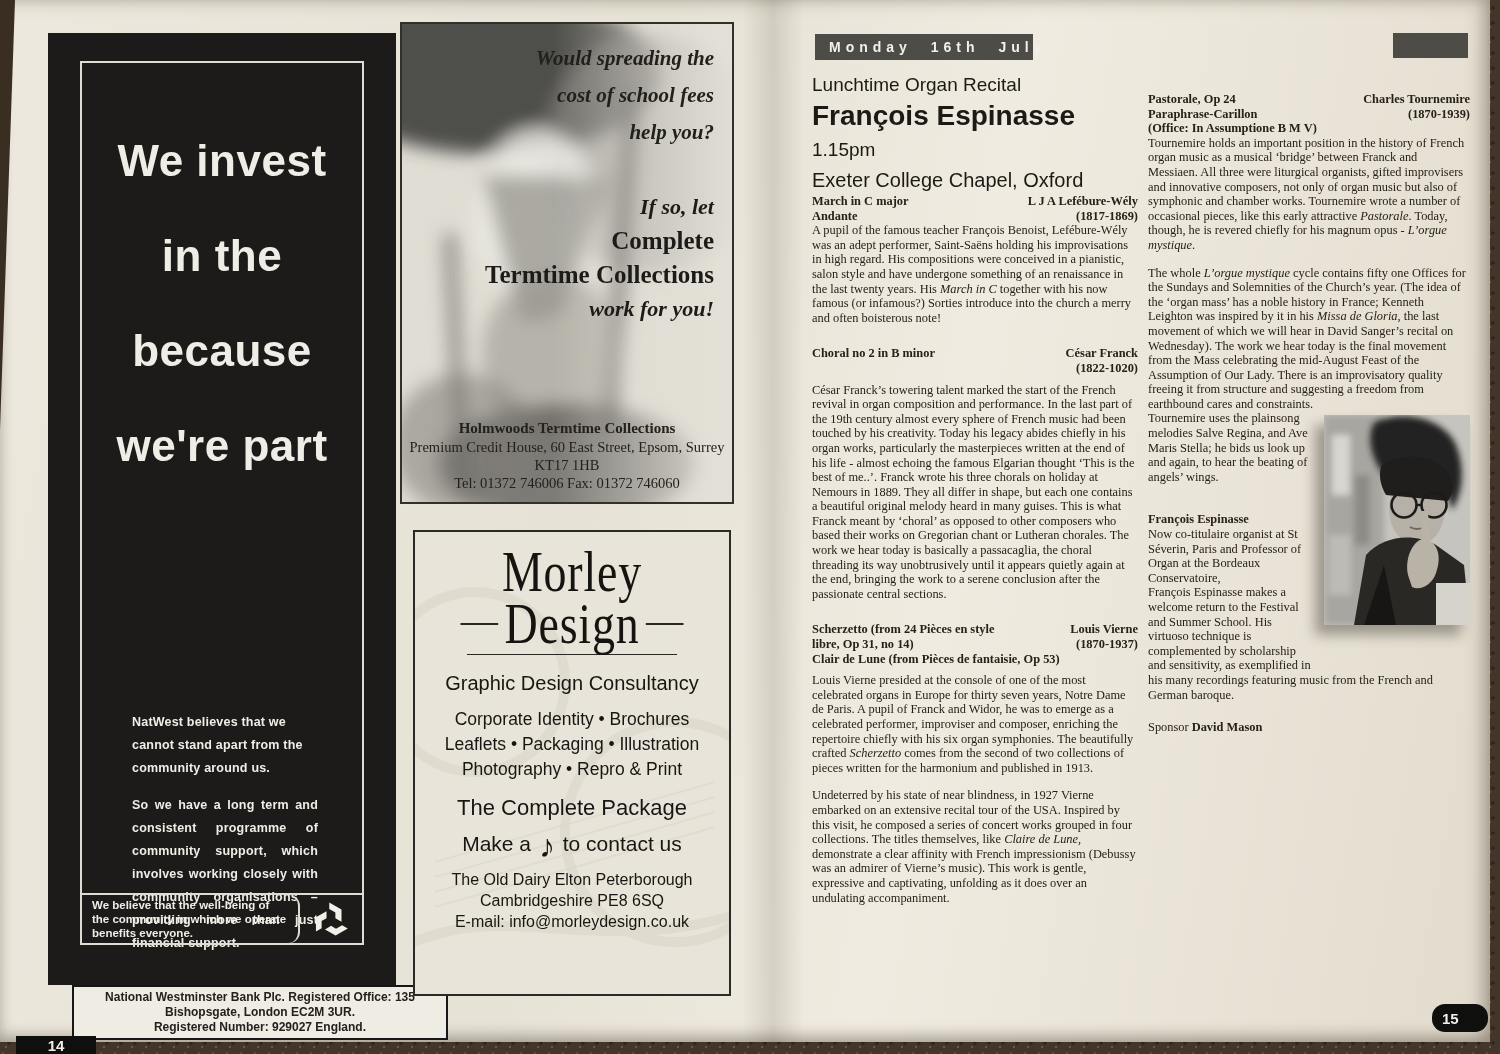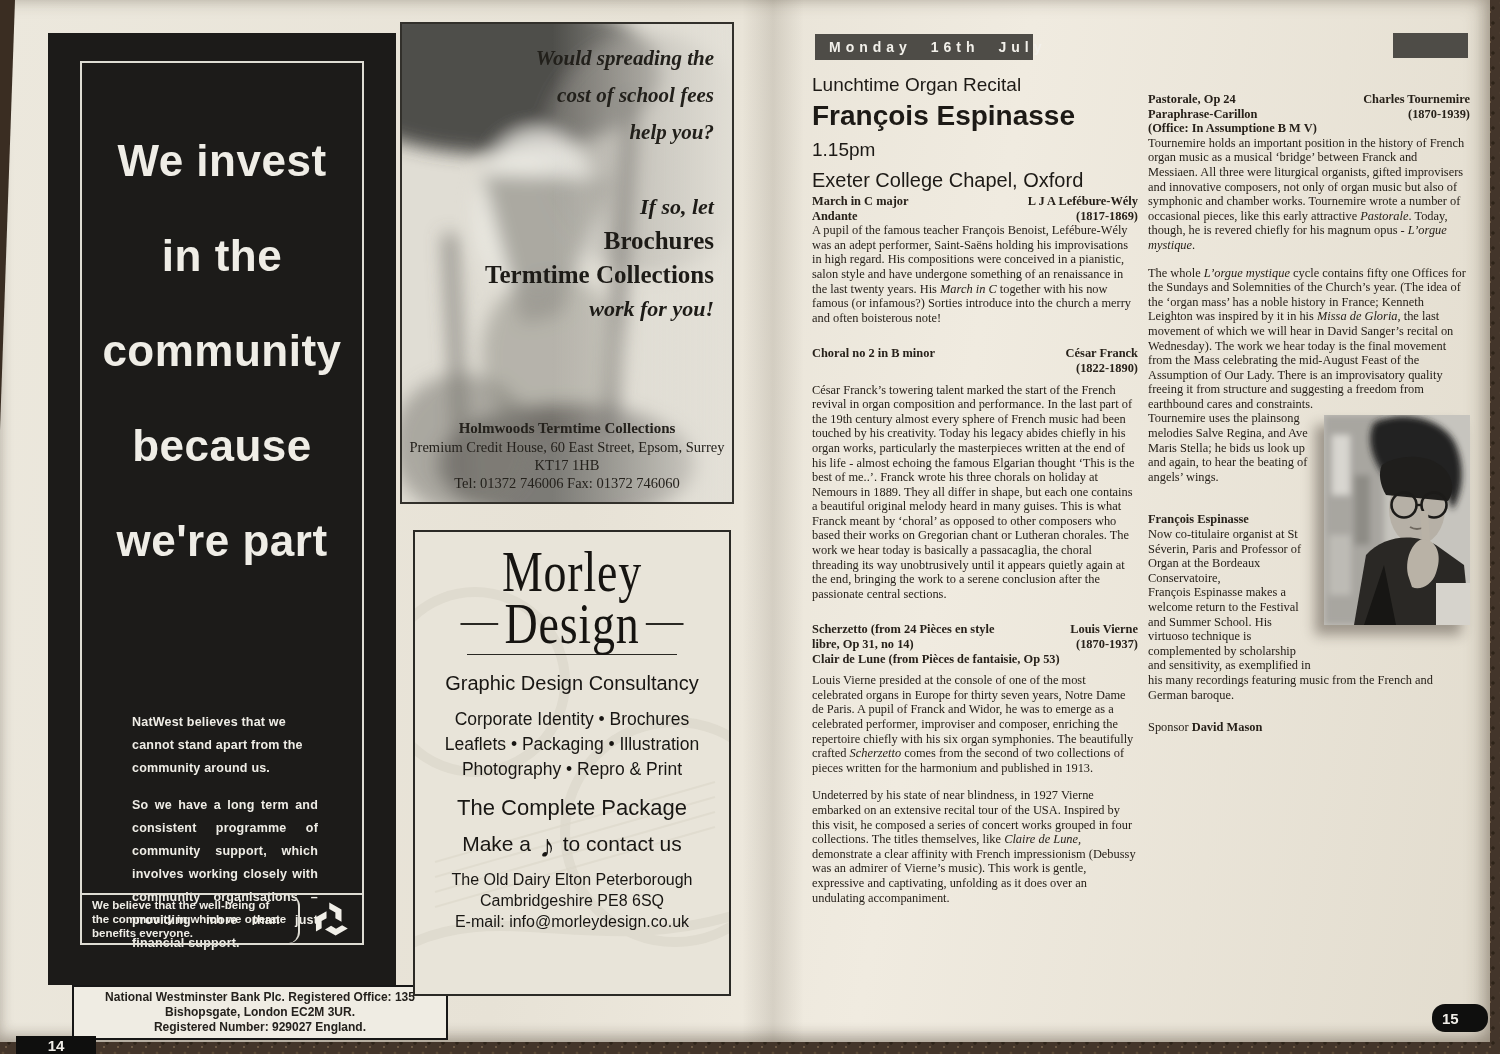--- a/index.html
+++ b/index.html
@@ -101,21 +101,20 @@
 <body>
 
 <div class="spread">
   <div class="carpet-corner"></div>
 
   <div class="natwest">
     <div class="nw-inner">
       <div class="nw-head">
         <div>We invest</div>
         <div>in the</div>
-        <div>community</div>
         <div>because</div>
         <div>we're part</div>
       </div>
       <div class="nw-text">
         <p class="p1">NatWest believes that we cannot stand apart from the community around us.</p>
         <p class="p2">So we have a long term and consistent programme of community support, which involves working closely with community organisations – providing more than just financial support.</p>
       </div>
       <div class="nw-believe">
         <div class="nw-believe-text">We believe that the well-being of the community in which we operate benefits everyone.</div>
         <div class="nw-logo-cell">
@@ -159,21 +158,21 @@
       </g>
       <rect x="150" y="0" width="180" height="478" fill="url(#fadeR)"></rect>
     </svg>
     <div class="hw-q">
       <div>Would spreading the</div>
       <div>cost of school fees</div>
       <div>help you?</div>
     </div>
     <div class="hw-a">
       <div class="it">If so, let</div>
-      <div class="bd">Brochures</div>
+      <div class="bd">Complete</div>
       <div class="bd">Termtime Collections</div>
       <div class="it">work for you!</div>
     </div>
     <div class="hw-foot">
       <div class="nm">Holmwoods Termtime Collections</div>
       <div class="ad">Premium Credit House, 60 East Street, Epsom, Surrey KT17 1HB</div>
       <div class="tl">Tel: 01372 746006  Fax: 01372 746060</div>
     </div>
   </div>
 
@@ -242,21 +241,21 @@
       <p class="para"><span>A pupil of the famous teacher François Benoist, Lefébure-Wély was an adept performer, Saint-Saëns holding his improvisations in high regard. His compositions were conceived in a pianistic, salon style and have undergone something of an renaissance in the last twenty years. His </span><span class="ri">March in C</span><span> together with his now famous (or infamous?) Sorties introduce into the church a merry and often boisterous note!</span></p>
     </div>
     <div class="gap-l"></div>
     <div>
       <div class="h-row">
         <span>Choral no 2 in B minor</span>
         <span>César Franck</span>
       </div>
       <div class="h-row">
         <span></span>
-        <span>(1822-1890)</span>
+        <span>(1822-1020)</span>
       </div>
       <div class="gap-s"></div>
       <p class="para"><span>César Franck’s towering talent marked the start of the French revival in organ composition and performance. In the last part of the 19th century almost every sphere of French music had been touched by his creativity. Today his legacy abides chiefly in his organ works, particularly the masterpieces written at the end of his life - almost echoing the famous Elgarian thought ‘This is the best of me..’. Franck wrote his three chorals on holiday at Nemours in 1889. They all differ in shape, but each one contains a beautiful original melody heard in many guises. This is what Franck meant by ‘choral’ as opposed to other composers who based their works on Gregorian chant or Lutheran chorales. The work we hear today is basically a passacaglia, the choral threading its way unobtrusively until it appears quietly again at the end, bringing the work to a serene conclusion after the passionate central sections.</span></p>
     </div>
     <div class="gap-l"></div>
     <div>
       <div class="h-row">
         <span>Scherzetto (from 24 Pièces en style</span>
         <span>Louis Vierne</span>
       </div>

